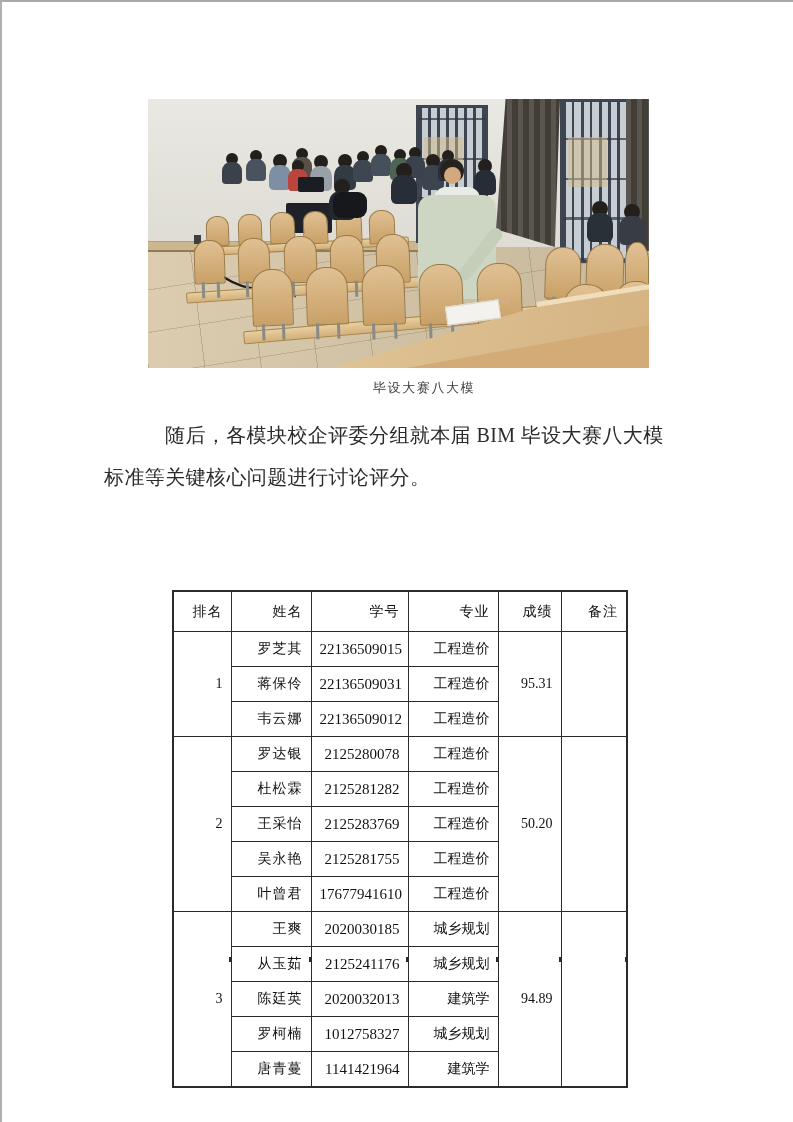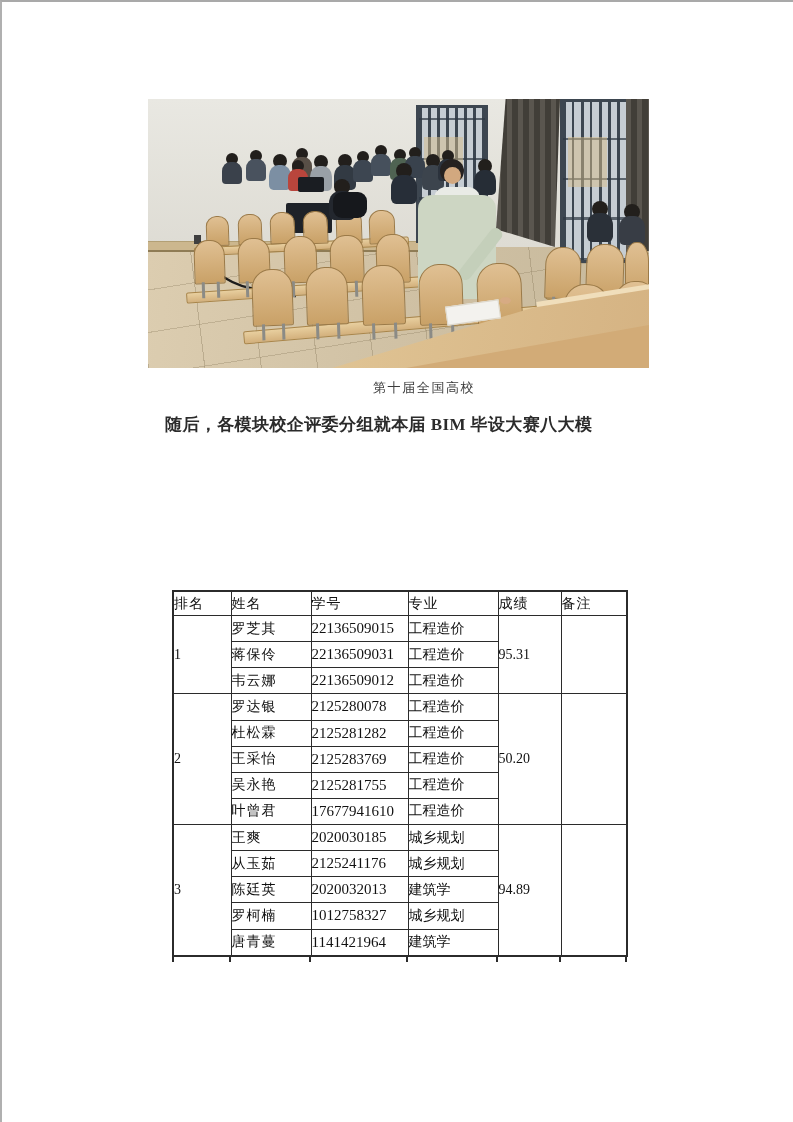--- a/index.html
+++ b/index.html
@@ -45,31 +45,31 @@
   .fs-arm{left:60px;top:66px;width:13px;height:62px;background:#c4cfba;border-radius:6px;transform:rotate(38deg);}
   .fg-desk{inset:0;clip-path:polygon(184px 269px,414px 200px,501px 186px,501px 269px);
     background:linear-gradient(100deg,#e7cf9f,#d5b383);z-index:10;}
   .fg-desk2{inset:0;clip-path:polygon(258px 269px,501px 226px,501px 269px);background:#d2ab77;z-index:10;}
   .fg-edge{left:388px;top:194px;width:116px;height:5px;background:#f0debb;transform:rotate(-9deg);z-index:11;}
   .paper{left:298px;top:204px;width:52px;height:17px;background:#f3f2ee;transform:rotate(-8deg);z-index:11;border:1px solid #ddd8cc;}
   .hand{left:352px;top:198px;width:11px;height:7px;border-radius:50%;background:#d7ab83;z-index:12;}
   
   .caption{position:absolute;left:371px;top:377px;font-family:"Liberation Sans","DejaVu Sans",sans-serif;
     font-size:13px;letter-spacing:1.6px;color:#3c3c3c;white-space:nowrap;}
-  .para{position:absolute;left:102px;top:402px;width:600px;font-size:17px;color:#2b2b2b;letter-spacing:.4px;font-weight:bold;}
+  .para{position:absolute;left:102px;top:412px;width:600px;font-size:20px;color:#2b2b2b;letter-spacing:.4px;}
   .para .pline{height:42px;line-height:42px;white-space:nowrap;}
   .para .pline.indent{padding-left:61px;}
   .heading{position:absolute;left:103px;top:530px;height:42px;line-height:42px;font-size:21px;
     color:#2b2b2b;letter-spacing:.4px;white-space:nowrap;}
   
   .table-area{position:absolute;left:170px;top:588px;width:458px;height:374px;}
   table.results{border-collapse:collapse;table-layout:fixed;width:454px;height:367px;
     border:2px solid #2b2b2b;font-size:14px;color:#111;}
-  table.results th, table.results td{border:1.5px solid #2b2b2b;text-align:left;vertical-align:middle;
-    padding:0;font-weight:normal;overflow:hidden;}
+  table.results th, table.results td{border:1.5px solid #2b2b2b;text-align:right;vertical-align:middle;
+    padding:8px;font-weight:normal;overflow:hidden;}
   table.results th{height:23px;letter-spacing:1px;}
   td.name{letter-spacing:1px;}
   td.id{font-size:15px;}
   .stub{position:absolute;top:367px;width:2px;height:5px;background:#2b2b2b;}
 </style>
 </head>
 <body>
 
 <div class="page">
 
@@ -212,24 +212,25 @@
       <div class="chair" style="left: 415px; top: 185px; width: 46px; height: 66px; transform: rotate(3deg); z-index: 9;">
         <i style="left: 20%;"></i>
         <i style="left: 72%;"></i>
       </div>
       <div class="chair" style="left: 465px; top: 182px; width: 45px; height: 70px; transform: rotate(2deg); z-index: 9;">
         <i style="left: 20%;"></i>
         <i style="left: 72%;"></i>
       </div>
     </div>
 
-  <div class="caption">第十届全国高校</div>
+  <div class="caption">毕设大赛八大模</div>
 
   <div class="para">
     <div class="pline indent">随后，各模块校企评委分组就本届 BIM 毕设大赛八大模</div>
+    <div class="pline">标准等关键核心问题进行讨论评分。</div>
   </div>
 
 
   <div class="table-area">
     <table class="results" id="results-table">
       <colgroup>
         <col style="width:58px">
           <col style="width:80px">
           <col style="width:97px">
         <col style="width:90px">

